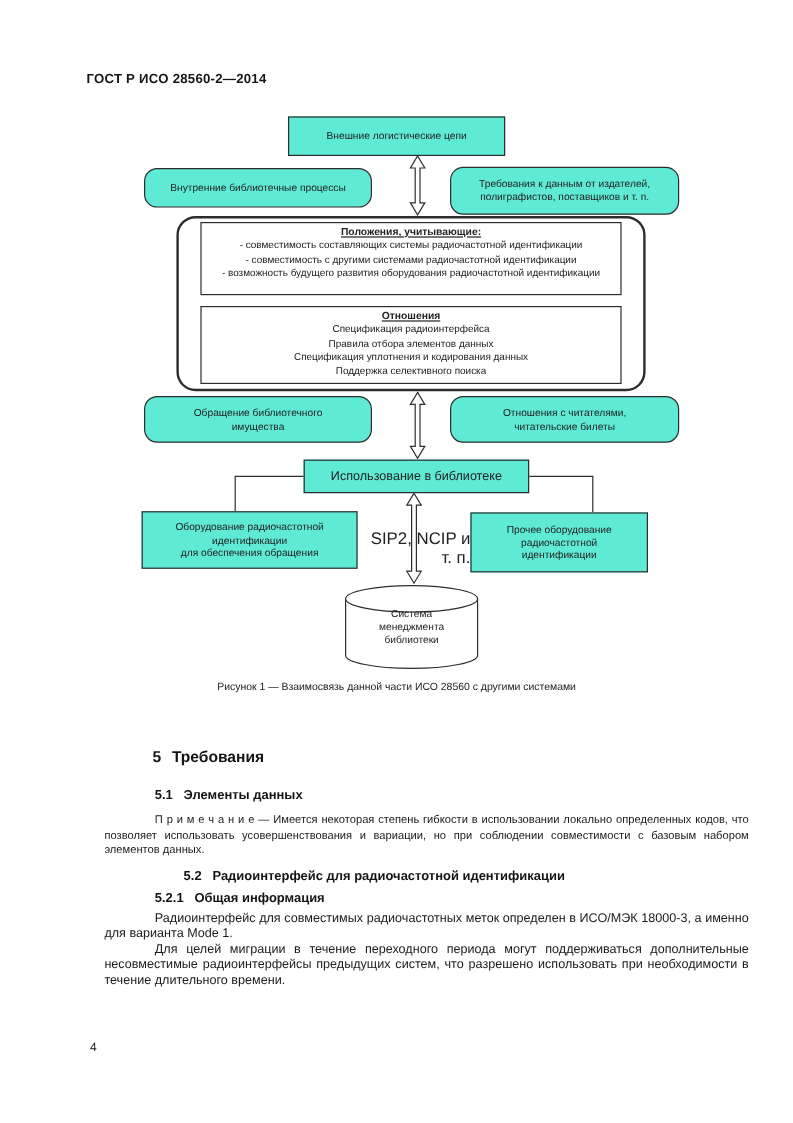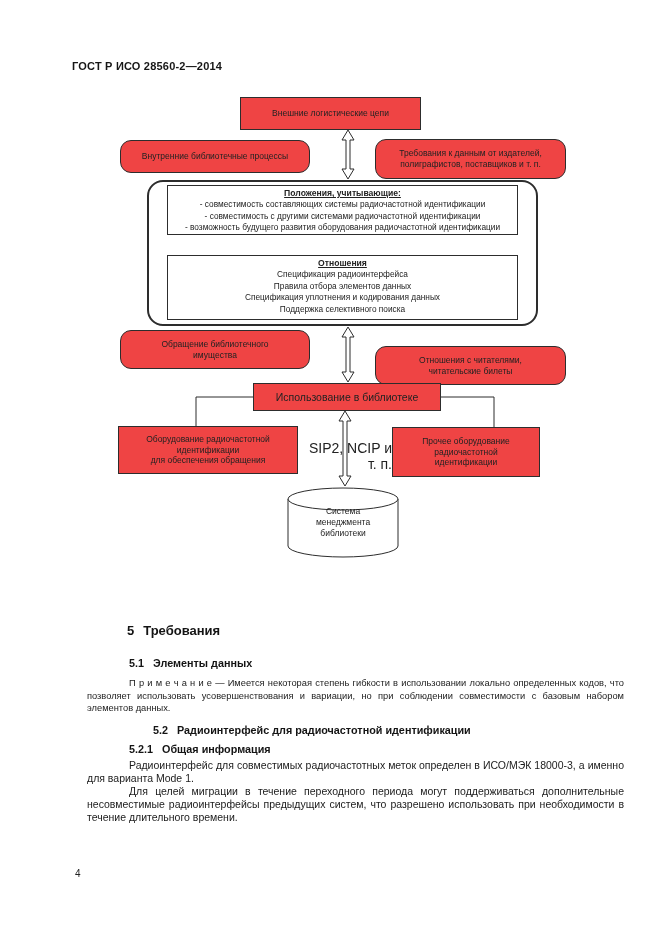--- a/index.html
+++ b/index.html
@@ -14,21 +14,21 @@
   }
   .hdr {
     position:absolute; left:72px; top:60px;
     font-size:11px; font-weight:bold; letter-spacing:.2px; color:#161616;
   }
   
   #diagram-svg { position:absolute; left:0; top:0; width:661px; height:620px; }
   .box {
     position:absolute;
     border:1px solid #2d2d2d;
-    background:#ef4444;
+    background:#5eead4;
     display:flex; flex-direction:column;
     align-items:center; justify-content:center;
     text-align:center;
     font-size:8.5px; line-height:10.8px; color:#222;
     box-sizing:border-box;
   }
   .rounded { border-radius:11px; }
   .pre { white-space:pre-line; }
   .container-box {
     position:absolute; border:2px solid #2d2d2d; border-radius:16px;
@@ -100,41 +100,41 @@
     <span>Внутренние библиотечные процессы</span>
   </div>
 
   <div class="box rounded pre" style="left:375px; top:139px; width:191px; height:40px;">
     <span class="pre">Требования к данным от издателей,
 полиграфистов, поставщиков и т. п.</span>
   </div>
 
   <div class="container-box" style="left:147px; top:180px; width:391px; height:146px;"></div>
 
-  <div class="inner-box" style="left:167px; top:185px; width:351px; height:50px;">
+  <div class="inner-box" style="left:167px; top:185px; width:351px; height:61px;">
     <div class="inner-title">Положения, учитывающие:</div>
     <div>- совместимость составляющих системы радиочастотной идентификации</div>
     <div>- совместимость с другими системами радиочастотной идентификации</div>
     <div>- возможность будущего развития оборудования радиочастотной идентификации</div>
   </div>
 
   <div class="inner-box" style="left:167px; top:255px; width:351px; height:65px;">
     <div class="inner-title">Отношения</div>
     <div>Спецификация радиоинтерфейса</div>
     <div>Правила отбора элементов данных</div>
     <div>Спецификация уплотнения и кодирования данных</div>
     <div>Поддержка селективного поиска</div>
   </div>
 
   <div class="box rounded" style="left:120px; top:330px; width:190px; height:39px;">
     <span class="pre">Обращение библиотечного
 имущества</span>
   </div>
 
-  <div class="box rounded" style="left:375px; top:330px; width:191px; height:39px;margin-top:16px;">
+  <div class="box rounded" style="left:375px; top:330px; width:191px; height:39px;">
     <span class="pre">Отношения с читателями,
 читательские билеты</span>
   </div>
 
   <div class="box use-box" style="left:253px; top:383px; width:188px; height:28px;">
     <span>Использование в библиотеке</span>
   </div>
 
   <div class="box" style="left:118px; top:426px; width:180px; height:48px;">
     <span class="pre">Оборудование радиочастотной
@@ -147,20 +147,21 @@
 радиочастотной
 идентификации</span>
   </div>
 
   <div class="proto-label">SIP2, NCIP и т. п.</div>
 
   <div class="cyl-text">Система
 менеджмента
 библиотеки</div>
 
+  <div class="caption">Рисунок 1 — Взаимосвязь данной части ИСО 28560 с другими системами</div>
 
   <div id="content">
     <div class="h1">
       <span class="num">5</span><span>Требования</span>
     </div>
 
     <div class="h2">
       <span class="num">5.1</span><span>Элементы данных</span>
     </div>
 

